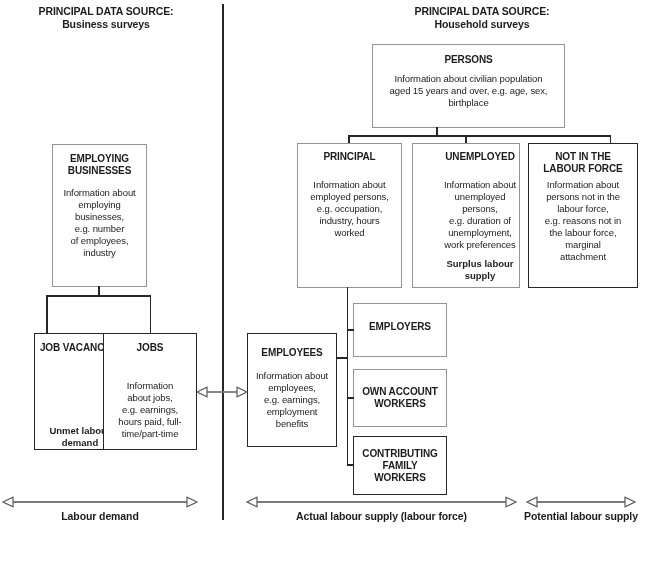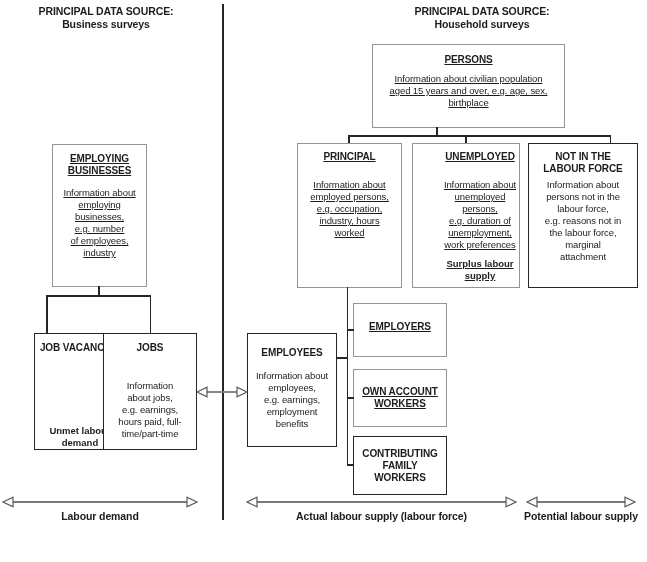--- a/index.html
+++ b/index.html
@@ -3,21 +3,21 @@
 <meta charset="utf-8">
 <style>
   html,body{margin:0;padding:0;background:#fff;}
   #canvas{
     position:relative;width:647px;height:562px;background:#ffffff;
     font-family:"Liberation Sans",sans-serif;color:#1c1c1c;overflow:hidden;
   }
   .hdr{position:absolute;text-align:center;font-weight:bold;font-size:10.5px;line-height:13px;letter-spacing:-0.1px;white-space:pre-line;}
   .box{position:absolute;box-sizing:border-box;background:#fff;display:flex;flex-direction:column;align-items:center;text-align:center;}
   .box.dark{border:1.6px solid #262626;}
-  .box.gray{border:1.6px solid #949494;text-decoration:underline;}
+  .box.gray{border:1.6px solid #949494;}
   .box-title{font-weight:bold;font-size:10px;line-height:12px;letter-spacing:-0.1px;white-space:pre-line;}
   .box-body{font-size:9.5px;line-height:12px;letter-spacing:-0.1px;white-space:pre-line;}
   .box-footer{font-weight:bold;font-size:9.5px;line-height:12px;white-space:pre-line;}
   .line{position:absolute;background:#262626;}
   .divider{position:absolute;background:#262626;}
   .harrow{position:absolute;}
   .arrow-label{position:absolute;text-align:center;font-weight:bold;font-size:10.5px;line-height:12px;letter-spacing:-0.1px;}
   .source{position:absolute;font-style:italic;font-size:11.5px;letter-spacing:-0.1px;color:#1c1c1c;}
 </style>
 </head>

